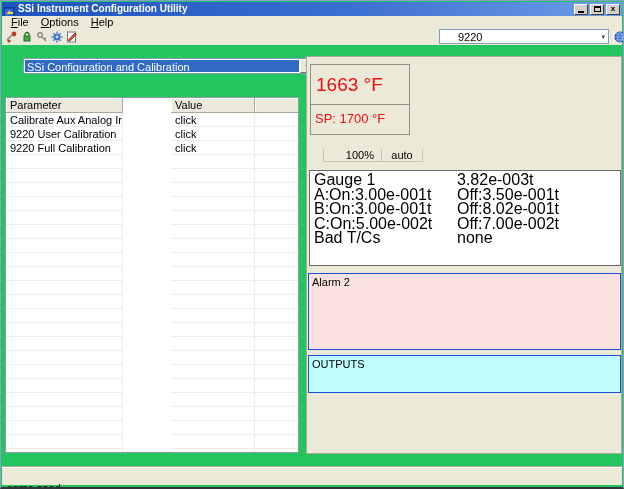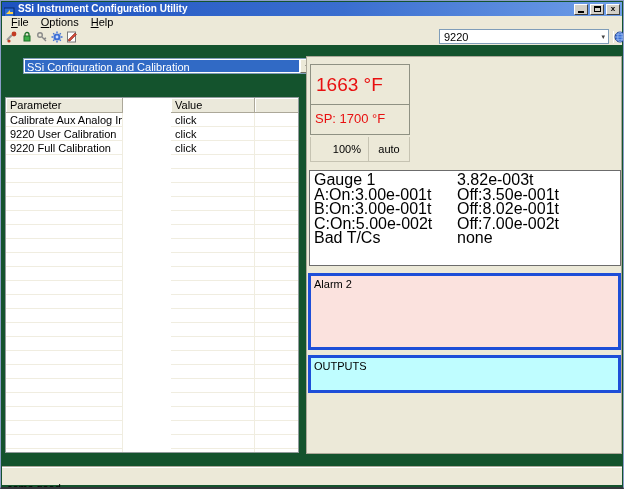--- a/index.html
+++ b/index.html
@@ -1,21 +1,21 @@
 <!DOCTYPE html>
 <html><head>
 <meta charset="utf-8">
 <style>
   * { margin:0; padding:0; box-sizing:border-box; }
   html,body { width:624px; height:489px; }
   body { font-family:"Liberation Sans", sans-serif; background:#ece9d8; }
 
   .window {
     position:relative; width:624px; height:489px;
-    background:#14532d;
+    background:#22c55e;
     border:1px solid #8b9dc9;
     border-bottom:2px solid #33353a;
     overflow:hidden;
   }
 
   
   .titlebar {
     position:absolute; left:1px; top:1px; right:1px; height:14px;
     background:linear-gradient(90deg,#1e53c0 0%, #3a6ecf 55%, #6f9ee8 100%);
     display:flex; align-items:center; padding:0 2px;
@@ -42,21 +42,21 @@
 
   
   .toolbar {
     position:absolute; left:1px; top:28px; right:1px; height:16px;
     background:#ece9d8; display:flex; align-items:center; padding-left:3px;
   }
   .tool-icon { width:13px; height:13px; margin-right:2px; display:flex; align-items:center; justify-content:center; }
   .tool-sep { width:1px; height:12px; background:#aca899; border-right:1px solid #fff; margin:0 2px; }
   .device-select {
     position:absolute; left:437px; top:0px; width:170px; height:15px;
-    background:#fff; border:1px solid #7f9db9; display:flex; align-items:center;
+    background:#fff; border:1px solid #7f9db9; display:flex; align-items:center;padding-left:14px;
   }
   .device-select .val { font-size:11px; padding-left:4px; flex:1; }
   .device-select .arrow { font-size:7px; color:#404040; padding-right:3px; }
   .globe-btn { position:absolute; left:611px; top:1px; width:13px; height:13px; display:flex; align-items:center; justify-content:center; }
 
   
   .mode-select {
     position:absolute; left:22px; top:57px; width:293px; height:16px;
     background:#fff; border:1px solid #7f9db9; display:flex;
   }
@@ -93,38 +93,38 @@
   }
   .temp-box {
     position:absolute; left:3px; top:7px; width:100px; height:71px;
     border:1px solid #8f9183; background:#ece9d8;
   }
   .temp-pv {
     height:40px; border-bottom:1px solid #8f9183; color:#e81010;
     font-size:19px; line-height:40px; padding-left:5px; white-space:nowrap;
   }
   .temp-sp { color:#e81010; font-size:13px; line-height:28px; padding-left:4px; white-space:nowrap; }
-  .pct-row { position:absolute; left:3px; top:80px; width:100px; height:25px; display:flex; }
+  .pct-row { position:absolute; left:16px; top:80px; width:100px; height:25px; display:flex;align-items:flex-end; }
   .pct-cell {
     border:1px solid #c6c3b2; border-top:none; background:#ece9d8;
     font-size:11px; color:#000; display:flex; align-items:center;
   }
   .pct-cell.p1 { width:58px; justify-content:flex-end; padding-right:7px; border-right:none; }
   .pct-cell.p2 { width:42px; justify-content:center; }
 
   .gauge-box {
     position:absolute; left:2px; top:113px; width:312px; height:96px;
     background:#fff; border:1px solid #6c6c6c; padding:2px 0 0 4px; overflow:hidden;
   }
   .gauge-row { display:flex; height:14.5px; line-height:14.5px; font-size:16px; color:#000; }
   .gauge-row .gc0 { width:143px; white-space:nowrap; }
   .gauge-row .gc1 { flex:1; white-space:nowrap; }
 
   .status-panel {
-    position:absolute; left:1px; width:313px; border:3px solid #1d4ed8;
+    position:absolute; left:1px; width:313px; border:1px solid #1d4ed8;
     font-size:11px; color:#000; padding:2px 8px 0 3px;
   }
   .alarm-panel   { top:216px; height:77px; background:#fbe2de; }
   .outputs-panel { top:298px; height:38px; background:#bffdff; }
   .inputs-panel  { top:342px; height:49px; background:#c5fbc6; }
 
   
   .statusbar {
     position:absolute; left:1px; right:1px; bottom:2px; height:19px;
     background:#ece9d8; border-top:1px solid #aca899; box-shadow:0 1px 0 #fff inset;

